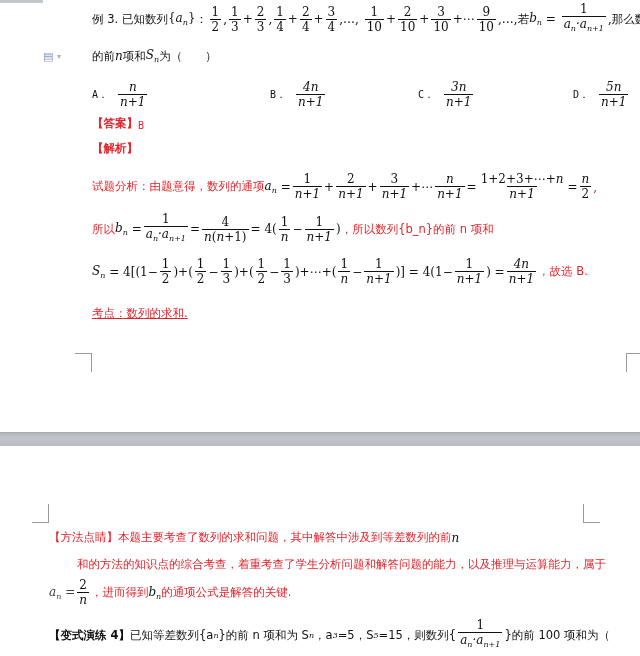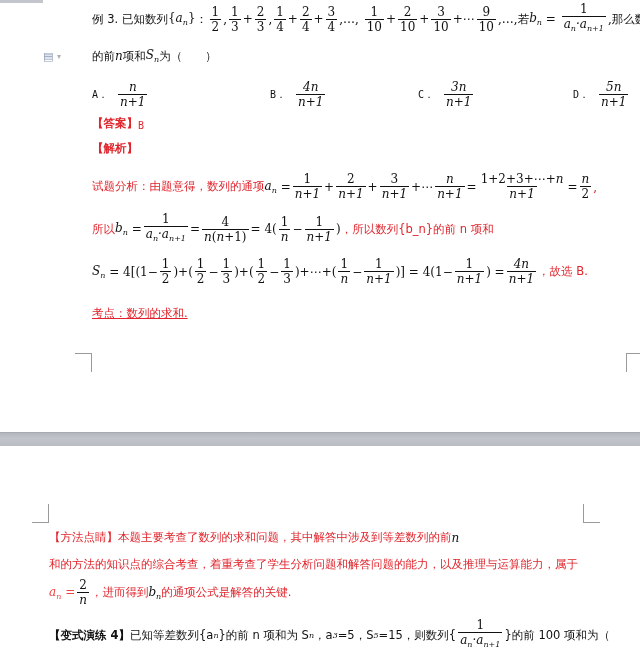--- a/index.html
+++ b/index.html
@@ -233,25 +233,25 @@
 
 <div class="page page2">
   <div class="crop" style="left:32px; top:58px; border-bottom-width:1px; border-right-width:1px;"></div>
   <div class="crop" style="left:583px; top:58px; border-bottom-width:1px; border-left-width:1px;"></div>
 
   <div class="line red" style="top:84px;">
     <span class="cjk">【方法点睛】</span>
       <span class="cjk">本题主要考查了数列的求和问题，其中解答中涉及到等差数列的前</span>
     <span class="it" style="color:#111">n</span>
   </div>
-  <div class="line red" style="top:111px;">
+  <div class="line red" style="top:111px;margin-left:28px;">
     <span class="cjk">和的方法的知识点的综合考查，着重考查了学生分析问题和解答问题的能力，以及推理与运算能力，属于</span>
   </div>
   <div class="line red" style="top:132px;">
-    <span class="it" style="color:#ef4444">a<span class="sub">n</span>&nbsp;=</span>
+    <span class="it" style="color:#404040">a<span class="sub">n</span>&nbsp;=</span>
     <span class="frac" style="color:#111">
         <span class="num">2</span>
         <span class="den it">n</span>
       </span>
     <span class="cjk">，进而得到</span>
     <span class="it" style="color:#111">b<span class="sub">n</span></span>
     <span class="cjk">的通项公式是解答的关键.</span>
   </div>
 
   <div class="line" style="top:172px;">

